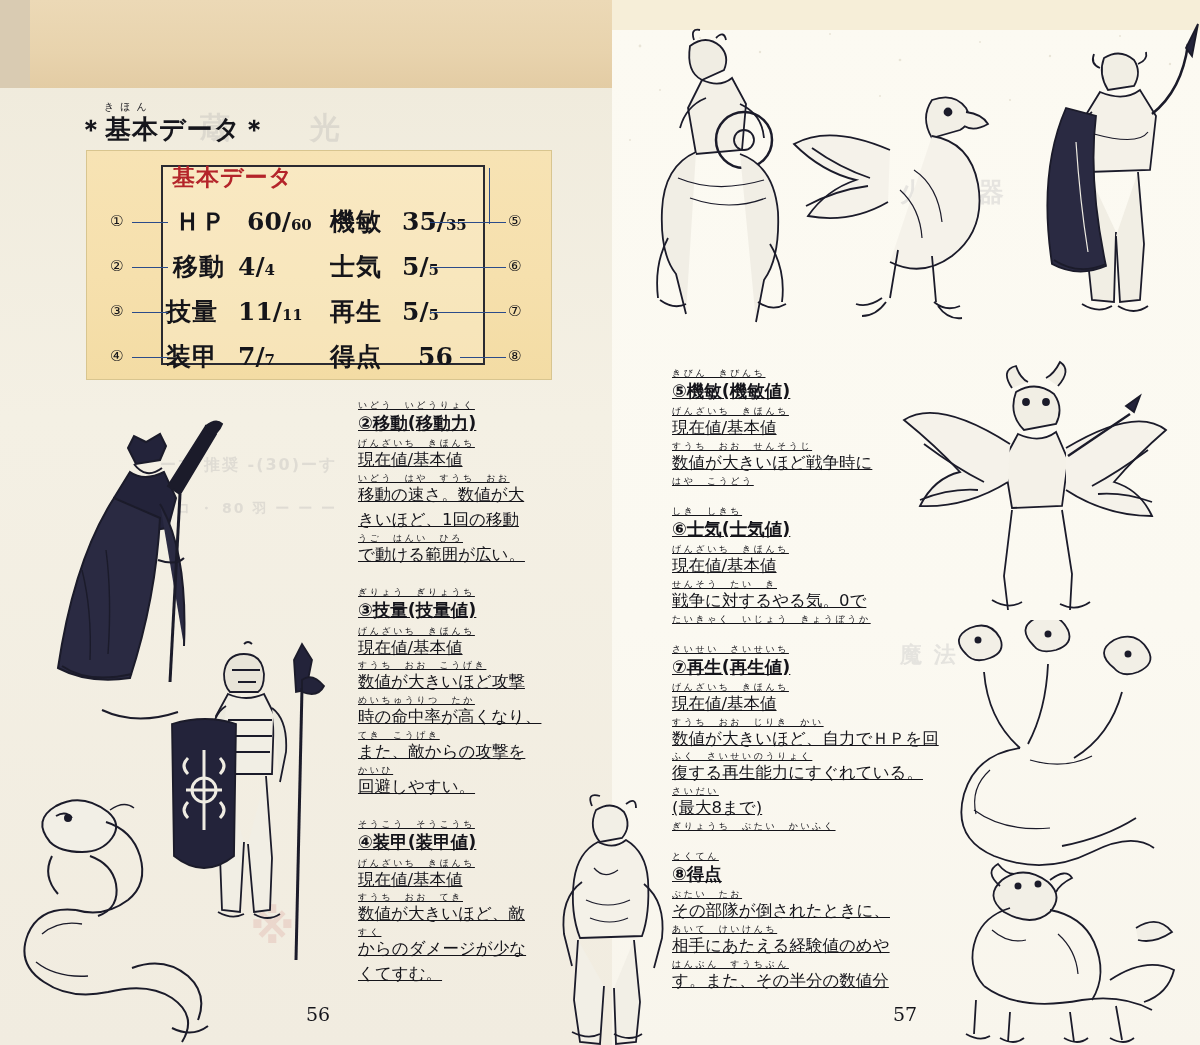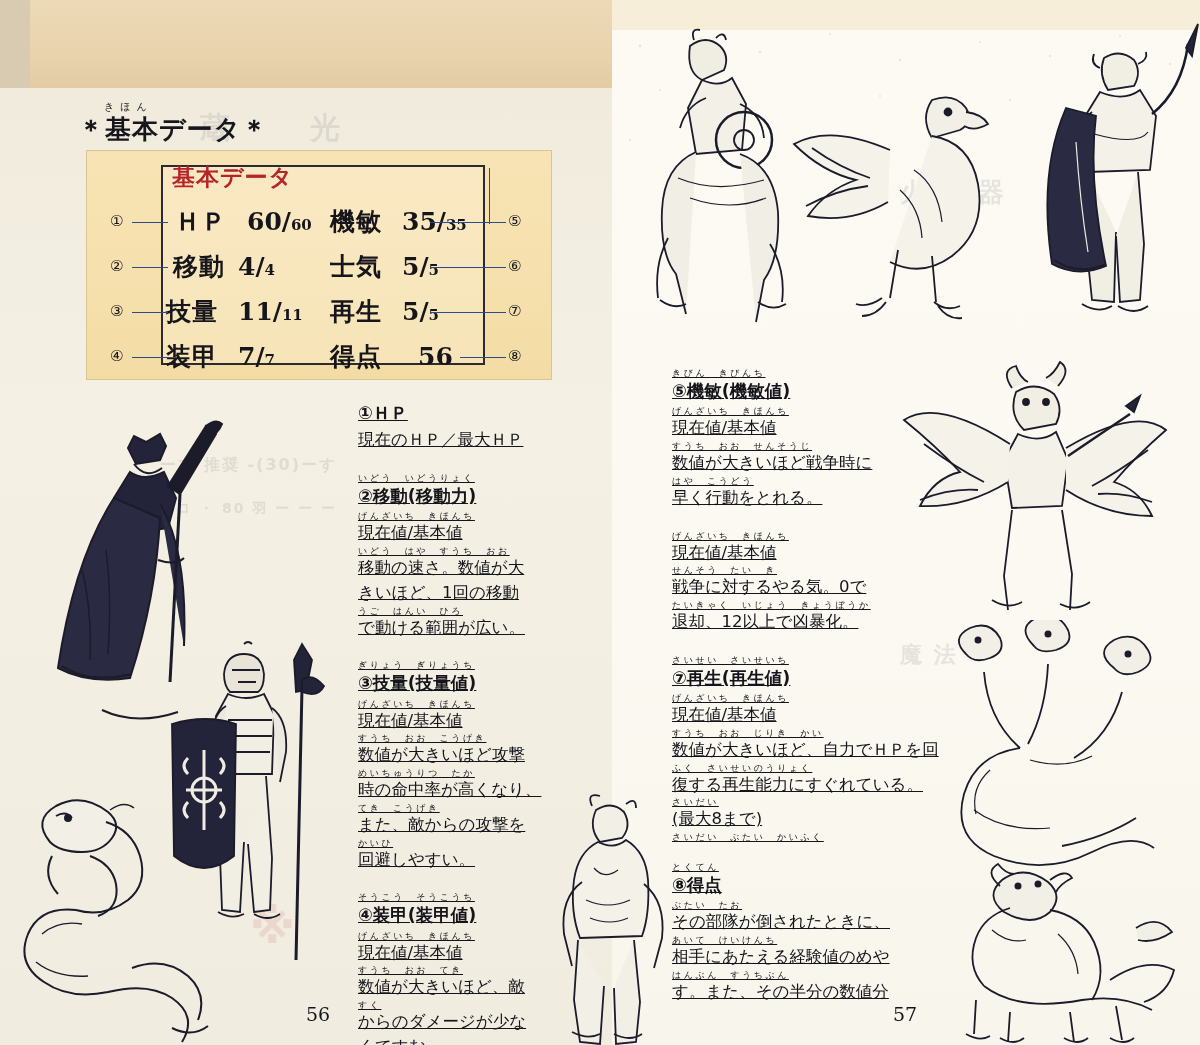--- a/index.html
+++ b/index.html
@@ -285,24 +285,20 @@
   <div class="lead" style="left:132px; top:312px; width:36px;"></div>
   <div class="lead" style="left:132px; top:357px; width:36px;"></div>
   <div class="lead" style="left:430px; top:222px; width:76px;"></div>
   <div class="lead" style="left:430px; top:267px; width:76px;"></div>
   <div class="lead" style="left:430px; top:312px; width:76px;"></div>
   <div class="lead" style="left:460px; top:357px; width:46px;"></div>
   <div class="lead" style="left:489px; top:168px; width:1px; height:56px; background:#2b4b8a;"></div>
 
   <div class="col" style="left:358px; top:400px; width:200px;">
 
-    <div class="entry">
-      <div class="entry-title">①ＨＰ</div>
-      <span class="entry-line">現在のＨＰ／最大ＨＰ</span>
-    </div>
 
     <div class="entry">
       <div class="entry-title">
         <span class="entry-ruby">いどう　いどうりょく</span>
         <span>②移動(移動力)</span>
       </div>
       <span class="entry-ruby">げんざいち　きほんち</span>
       <span class="entry-line">現在値/基本値</span>
       <span class="entry-ruby">いどう　はや　すうち　おお</span>
       <span class="entry-line">移動の速さ。数値が大</span>
@@ -348,46 +344,48 @@
     <div class="entry">
       <div class="entry-title">
         <span class="entry-ruby">きびん　きびんち</span>
         <span>⑤機敏(機敏値)</span>
       </div>
       <span class="entry-ruby">げんざいち　きほんち</span>
       <span class="entry-line">現在値/基本値</span>
       <span class="entry-ruby">すうち　おお　せんそうじ</span>
       <span class="entry-line">数値が大きいほど戦争時に</span>
       <span class="entry-ruby">はや　こうどう</span>
-      <span class="entry-line">早く行動をとれる。</span>
     </div>
 
     <div class="entry">
+      <div class="entry-title">
+        <span class="entry-ruby">しき　しきち</span>
+        <span>⑥士気(士気値)</span>
+      </div>
       <span class="entry-ruby">げんざいち　きほんち</span>
       <span class="entry-line">現在値/基本値</span>
       <span class="entry-ruby">せんそう　たい　き</span>
       <span class="entry-line">戦争に対するやる気。0で</span>
       <span class="entry-ruby">たいきゃく　いじょう　きょうぼうか</span>
-      <span class="entry-line">退却、12以上で凶暴化。</span>
     </div>
 
     <div class="entry">
       <div class="entry-title">
         <span class="entry-ruby">さいせい　さいせいち</span>
         <span>⑦再生(再生値)</span>
       </div>
       <span class="entry-ruby">げんざいち　きほんち</span>
       <span class="entry-line">現在値/基本値</span>
       <span class="entry-ruby">すうち　おお　じりき　かい</span>
       <span class="entry-line">数値が大きいほど、自力でＨＰを回</span>
       <span class="entry-ruby">ふく　さいせいのうりょく</span>
       <span class="entry-line">復する再生能力にすぐれている。</span>
       <span class="entry-ruby">さいだい</span>
       <span class="entry-line">(最大8まで)</span>
-      <span class="entry-ruby">さいだい　ぶたい　かいふく</span>
+      <span class="entry-ruby">ぎりょうち　ぶたい　かいふく</span>
     </div>
 
     <div class="entry">
       <div class="entry-title">
         <span class="entry-ruby">とくてん</span>
         <span>⑧得点</span>
       </div>
       <span class="entry-ruby">ぶたい　たお</span>
       <span class="entry-line">その部隊が倒されたときに、</span>
       <span class="entry-ruby">あいて　けいけんち</span>

